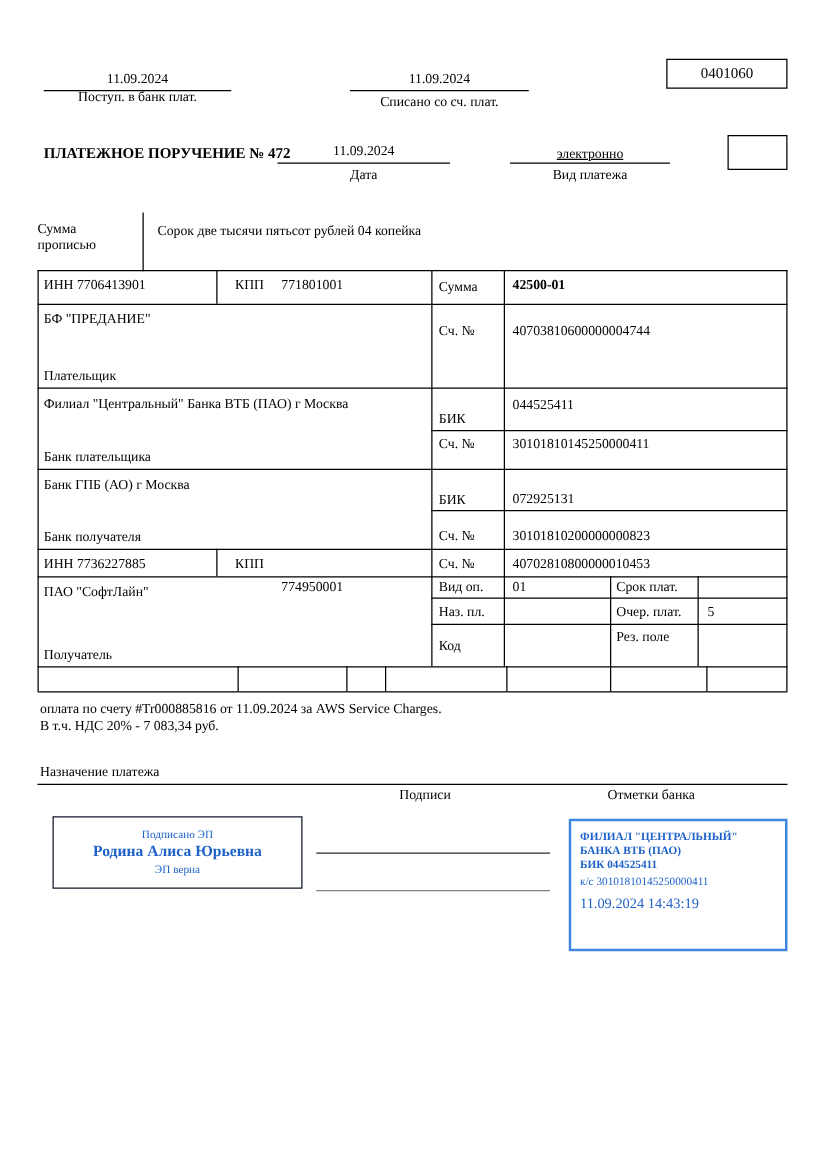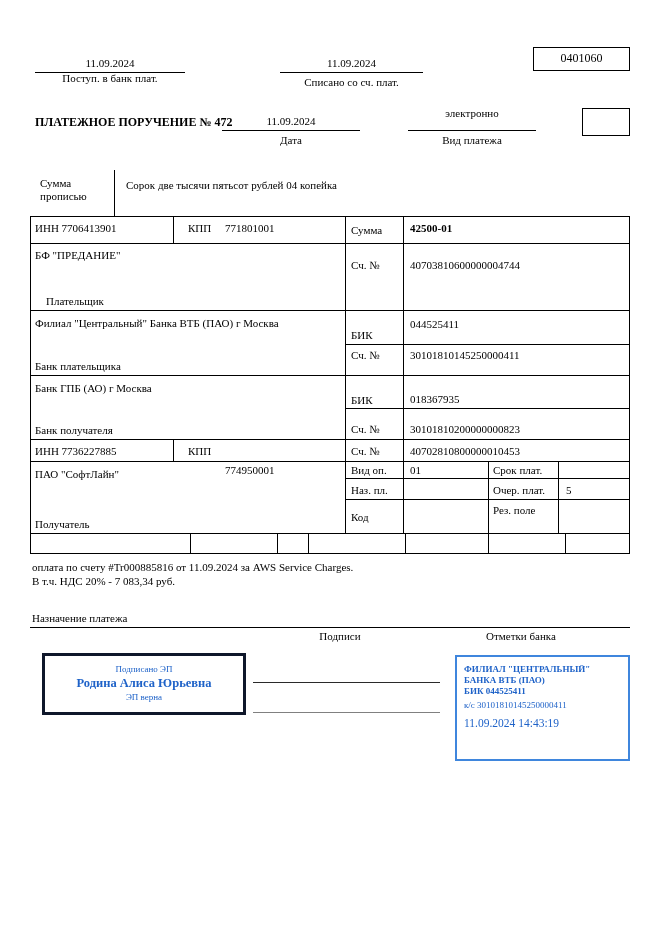--- a/index.html
+++ b/index.html
@@ -11,21 +11,21 @@
   .t { position:absolute; font-size:11px; line-height:13px; white-space:nowrap; }
   .wrap { white-space:normal; }
   .c { text-align:center; }
   .b { font-weight:bold; }
   .hl { position:absolute; height:1px; background:#000; }
   .vl { position:absolute; width:1px; background:#000; }
   .box { position:absolute; border:1px solid #000; background:#fff; }
   .sigline { position:absolute; height:1px; }
   .esign {
     position:absolute; left:42px; top:653px; width:198px; height:49px;
-    border:3px solid #0f172a; color:#1e62c8; text-align:center; padding-top:7px;
+    border:1px solid #0f172a; color:#1e62c8; text-align:center; padding-top:7px;
     box-sizing:content-box;
   }
   .esign .small { font-size:9px; line-height:12px; }
   .esign .name { font-size:12.5px; line-height:16px; font-weight:bold; }
   .bstamp {
     position:absolute; left:455px; top:655px; width:157px; height:88px;
     border:2px solid #3f86dd; color:#1e62c8; padding:7px 7px;
   }
   .bstamp .small  { font-size:9px;  line-height:11px; font-weight:bold; white-space:normal; }
   .bstamp .small2 { font-size:9px;  line-height:12px; font-weight:normal; margin-top:2px; }
@@ -48,28 +48,28 @@
   <div class="box" style="left:533px; top:47px; width:95px; height:22px;">
     <div class="t c" style="left:0; top:4px; width:95px; font-size:12px;">0401060</div>
   </div>
 
   <div class="t b" style="left:35px; top:116px; font-size:12px;">ПЛАТЕЖНОЕ ПОРУЧЕНИЕ № 472</div>
 
   <div class="t c" style="left:222px; top:115px; width:138px;">11.09.2024</div>
   <div class="hl" style="left:222px; top:130px; width:138px;"></div>
   <div class="t c" style="left:222px; top:134px; width:138px;">Дата</div>
 
-  <div class="t c" style="left:408px; top:107px; width:128px;">электронно</div>
+  <div class="t c" style="left:408px; top:117px; width:128px;text-decoration:underline;">электронно</div>
   <div class="hl" style="left:408px; top:130px; width:128px;"></div>
   <div class="t c" style="left:408px; top:134px; width:128px;">Вид платежа</div>
 
   <div class="box" style="left:582px; top:108px; width:46px; height:26px;"></div>
 
   <div class="vl" style="left:114px; top:170px; height:47px;"></div>
-  <div class="t wrap" style="left:40px; top:177px; width:70px;">Сумма прописью</div>
+  <div class="t wrap" style="left:30px; top:177px; width:70px;">Сумма прописью</div>
   <div class="t" style="left:126px; top:179px;">Сорок две тысячи пятьсот рублей 04 копейка</div>
 
   <div class="hl" style="left:30px; top:216px; width:600px;"></div>
   <div class="hl" style="left:30px; top:243px; width:600px;"></div>
   <div class="hl" style="left:30px; top:310px; width:600px;"></div>
   <div class="hl" style="left:30px; top:375px; width:600px;"></div>
   <div class="hl" style="left:30px; top:439px; width:600px;"></div>
   <div class="hl" style="left:30px; top:461px; width:600px;"></div>
   <div class="hl" style="left:30px; top:533px; width:600px;"></div>
   <div class="hl" style="left:30px; top:553px; width:600px;"></div>
@@ -97,31 +97,31 @@
 
   <div class="t" style="left:35px;  top:222px;">ИНН 7706413901</div>
   <div class="t" style="left:188px; top:222px;">КПП</div>
   <div class="t" style="left:225px; top:222px;">771801001</div>
   <div class="t" style="left:351px; top:224px;">Сумма</div>
   <div class="t" style="left:410px; top:222px;font-weight:bold;">42500-01</div>
 
   <div class="t" style="left:35px;  top:249px;">БФ "ПРЕДАНИЕ"</div>
   <div class="t" style="left:351px; top:259px;">Сч. №</div>
   <div class="t" style="left:410px; top:259px;">40703810600000004744</div>
-  <div class="t" style="left:35px;  top:295px;margin-left:11px;">Плательщик</div>
+  <div class="t" style="left:35px;  top:295px;">Плательщик</div>
 
   <div class="t" style="left:35px;  top:317px;">Филиал "Центральный" Банка ВТБ (ПАО) г Москва</div>
   <div class="t" style="left:410px; top:318px;">044525411</div>
   <div class="t" style="left:351px; top:329px;">БИК</div>
   <div class="t" style="left:351px; top:349px;">Сч. №</div>
   <div class="t" style="left:410px; top:349px;">30101810145250000411</div>
   <div class="t" style="left:35px;  top:360px;">Банк плательщика</div>
 
   <div class="t" style="left:35px;  top:382px;">Банк ГПБ (АО) г Москва</div>
-  <div class="t" style="left:410px; top:393px;">018367935</div>
+  <div class="t" style="left:410px; top:393px;">072925131</div>
   <div class="t" style="left:351px; top:394px;">БИК</div>
   <div class="t" style="left:351px; top:423px;">Сч. №</div>
   <div class="t" style="left:410px; top:423px;">30101810200000000823</div>
   <div class="t" style="left:35px;  top:424px;">Банк получателя</div>
 
   <div class="t" style="left:35px;  top:445px;">ИНН 7736227885</div>
   <div class="t" style="left:188px; top:445px;">КПП</div>
   <div class="t" style="left:225px; top:445px;margin-top:19px;">774950001</div>
   <div class="t" style="left:351px; top:445px;">Сч. №</div>
   <div class="t" style="left:410px; top:445px;">40702810800000010453</div>

